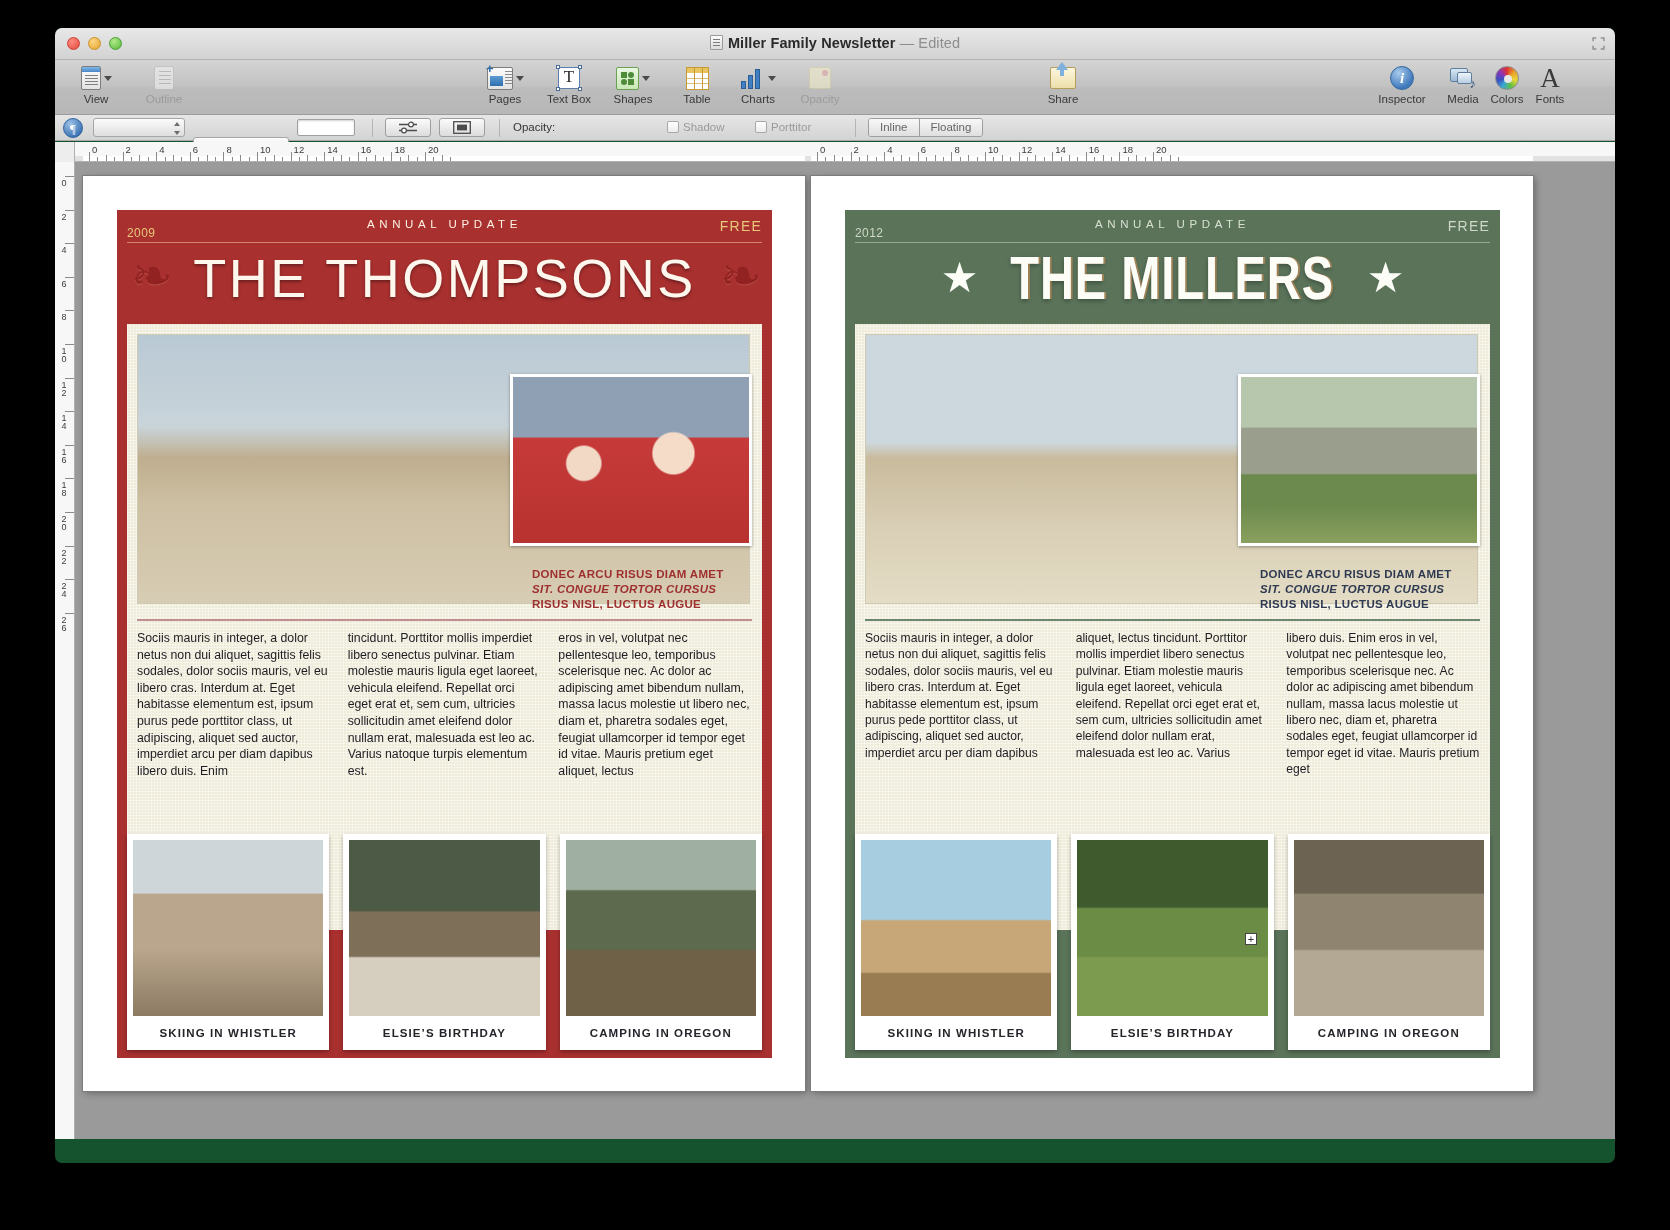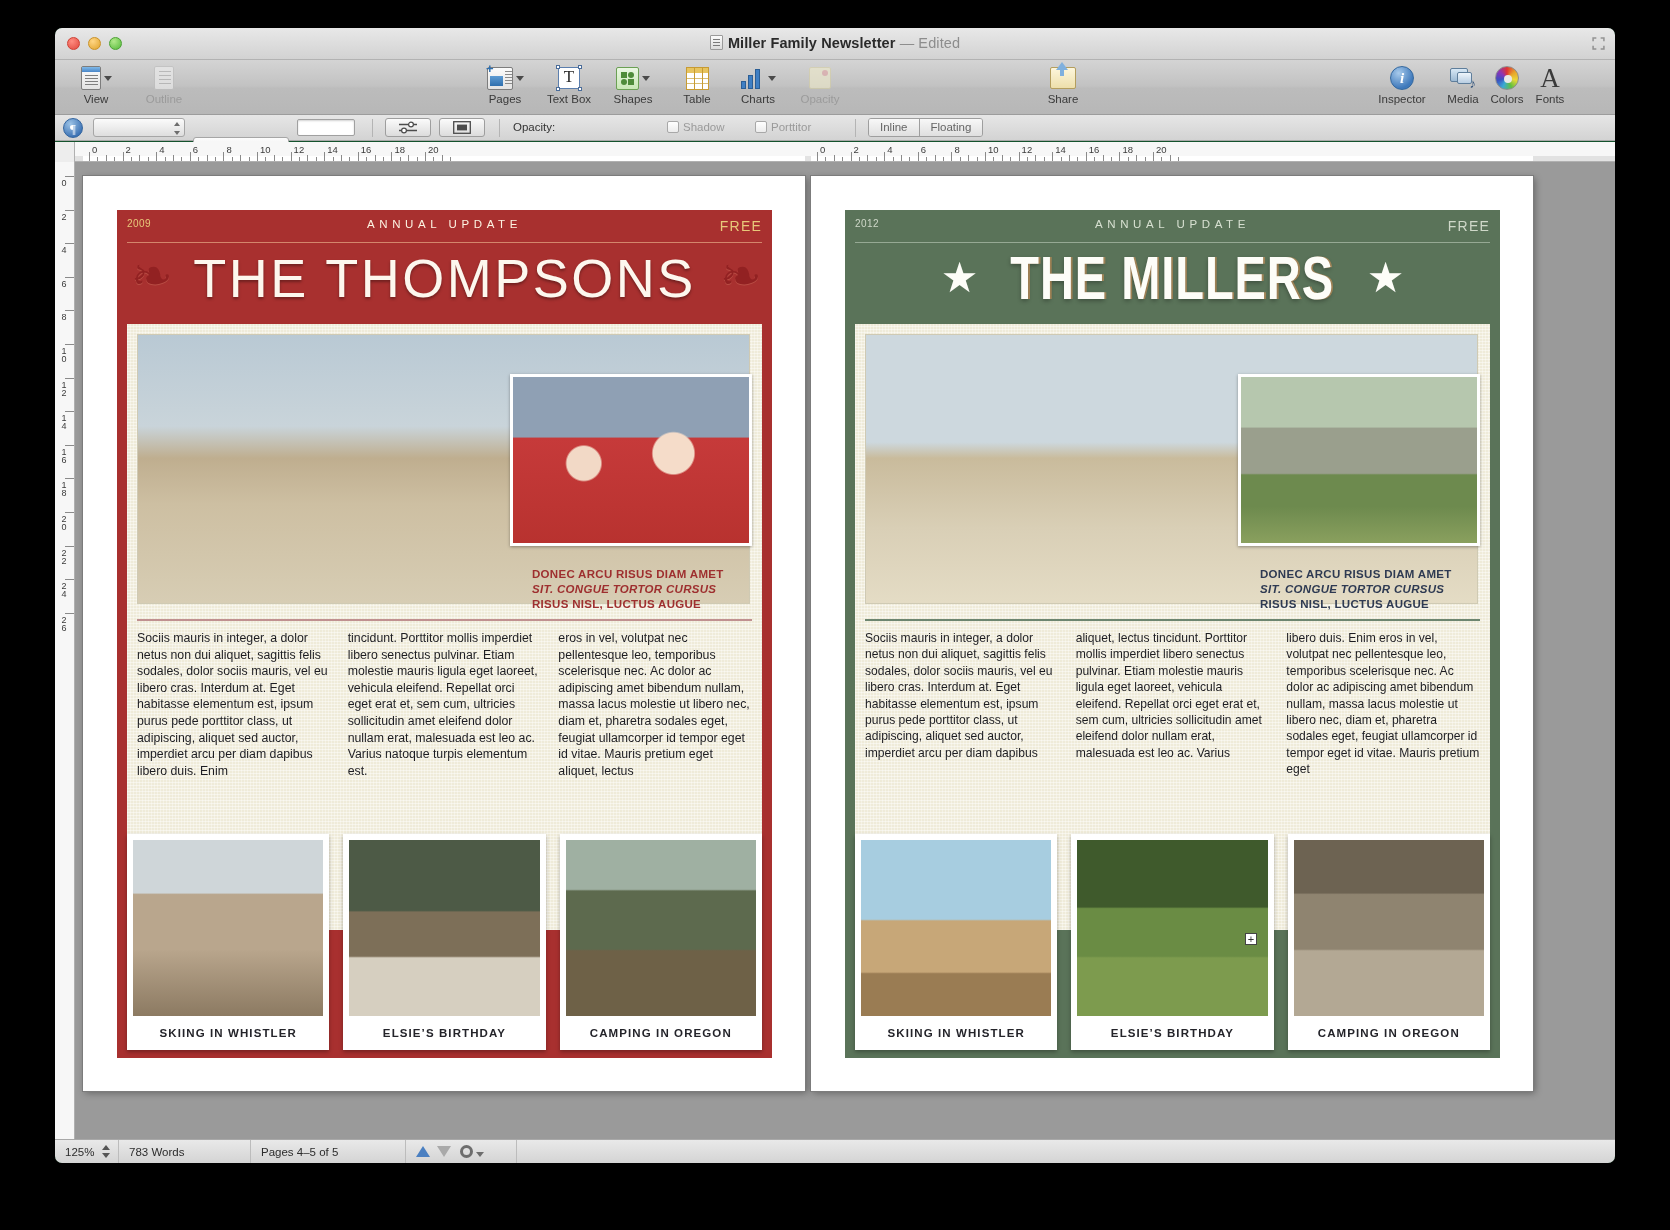--- a/index.html
+++ b/index.html
@@ -156,21 +156,21 @@
   .page{position:absolute;top:14px;width:722px;height:915px;background:#fff;
         box-shadow:0 0 0 1px #7c7c7c, 2px 2px 7px rgba(0,0,0,.35);}
   #page-left{left:8px;}
   #page-right{left:736px;}
 
   .nl{position:absolute;left:34px;top:34px;right:33px;bottom:33px;}
   .nl-red{background:#a8302f;}
   .nl-green{background:#5a7359;}
 
   .nl-topbar{position:relative;height:32px;}
-  .nl-year{position:absolute;left:10px;top:8px;font-size:10px;letter-spacing:.4px;
+  .nl-year{position:absolute;left:10px;top:16px;font-size:12px;letter-spacing:.4px;
       font-family:"Liberation Sans",sans-serif;}
   .nl-free{position:absolute;right:10px;top:8px;font-size:14px;letter-spacing:1.2px;}
   .nl-annual{position:absolute;left:0;right:0;top:8px;text-align:center;font-size:11.5px;letter-spacing:4.6px;}
   .red .nl-year{color:#e8c87a;} .red .nl-free{color:#e8c87a;} .red .nl-annual{color:#fdf3e2;}
   .green .nl-year{color:#cfd8c9;} .green .nl-free{color:#cfd8c9;} .green .nl-annual{color:#d7e0d1;}
 
   .nl-rule{position:absolute;left:10px;right:10px;top:32px;height:1px;}
   .red .nl-rule{background:rgba(255,220,170,.5);}
   .green .nl-rule{background:rgba(225,235,220,.45);}
 
@@ -713,31 +713,13 @@
                 </div>
               </div>
             </div>
             <div class="sel-handle" style="left: 434px; top: 757px;">+</div>
           </div>
         </div>
 
     </div>
   </div>
 
-  <div id="statusbar">
-    <div class="cell" style="width:64px">
-      <span>125%</span>
-      <span class="zoom-stepper"></span>
-    </div>
-    <div class="cell" style="width:132px">
-      <span>783 Words</span>
-    </div>
-    <div class="cell" style="width:155px">
-      <span>Pages 4–5 of 5</span>
-    </div>
-    <div class="cell noborder" style="width:110px">
-      <span class="tri-up"></span>
-      <span class="tri-dn"></span>
-      <span class="gear"></span>
-    </div>
-    <div class="cell noborder" style="flex:1;border-left:1px solid #bcbcbc"></div>
-  </div>
 </div>
 
 </body></html>

